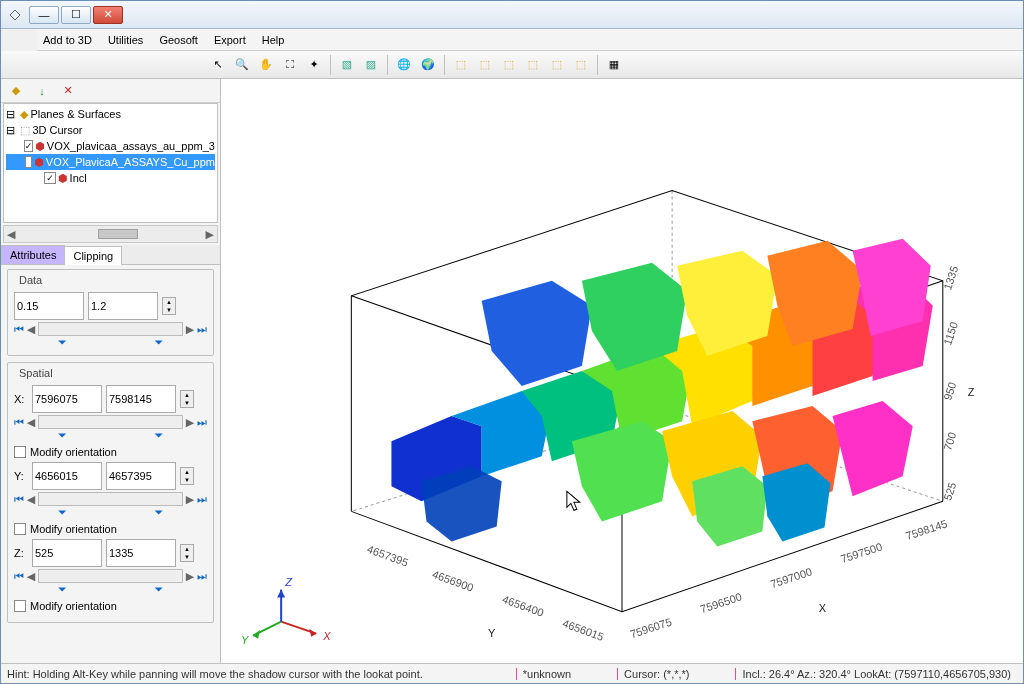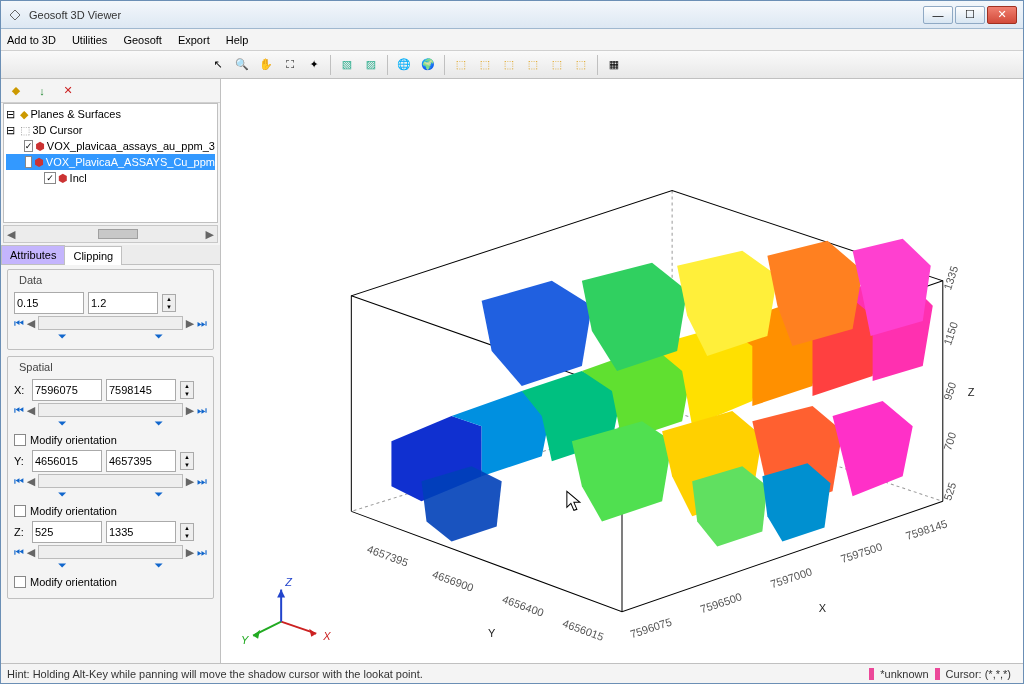--- a/index.html
+++ b/index.html
@@ -4,21 +4,21 @@
 <style>
 * { margin: 0; padding: 0; box-sizing: border-box; font-family: "Segoe UI", Tahoma, sans-serif; font-size: 11px; }
 body { width: 1024px; height: 684px; background: #f0f0f0; overflow: hidden; }
 .window { width: 100%; height: 100%; display: flex; flex-direction: column; border: 1px solid #6b8fb5; }
 .titlebar { height: 28px; background: linear-gradient(#f3f7fb, #dde8f3); display: flex; align-items: center; padding: 0 6px; border-bottom: 1px solid #a0b8cf; }
 .titlebar .icon { width: 16px; height: 16px; margin-right: 6px; display: inline-flex; align-items: center; justify-content: center; }
 .titlebar .title { flex: 1; color: #333; }
 .winbtns { display: flex; gap: 2px; }
 .winbtn { width: 30px; height: 18px; border: 1px solid #8fa9c4; border-radius: 2px; display: flex; align-items: center; justify-content: center; background: linear-gradient(#fefefe,#d8e6f2); cursor: pointer; }
 .winbtn.close { background: linear-gradient(#f08070,#d24a3a); border-color: #a03020; color: #fff; }
-.menubar { height: 22px; background: #f4f4f4; display: flex; align-items: center; padding: 0 6px; gap: 16px; border-bottom: 1px solid #d0d0d0; }
+.menubar { height: 22px; background: #f4f4f4; display: flex; align-items: center; padding: 0 6px; gap: 16px; border-bottom: 1px solid #d0d0d0; margin-left: 36px; }
 .menubar span { cursor: pointer; }
 .toolbar { height: 28px; background: linear-gradient(#fafafa,#e8e8e8); display: flex; align-items: center; padding: 0 4px; gap: 2px; border-bottom: 1px solid #c0c0c0; }
 .tbtn { width: 22px; height: 22px; border: 1px solid transparent; border-radius: 2px; display: flex; align-items: center; justify-content: center; cursor: pointer; }
 .tsep { width: 1px; height: 20px; background: #c0c0c0; margin: 0 3px; }
 .content { flex: 1; display: flex; min-height: 0; }
 .sidebar { width: 220px; background: #f4f4f4; border-right: 1px solid #c0c0c0; display: flex; flex-direction: column; }
 .side-toolbar { height: 24px; display: flex; align-items: center; gap: 4px; padding: 2px 4px; border-bottom: 1px solid #d0d0d0; }
 .tree { flex: 0 0 auto; height: 120px; background: #fff; border: 1px solid #c0c0c0; margin: 0 2px; overflow: auto; padding: 2px; }
 .tree-row { display: flex; align-items: center; height: 16px; white-space: nowrap; gap: 2px; }
 .tree-row.sel { background: #3399ff; color: #fff; }
@@ -27,46 +27,45 @@
 .scroll-ph { height: 18px; background: #ececec; border: 1px solid #c8c8c8; margin: 2px; position: relative; display: flex; align-items: center; }
 .scroll-ph .thumb { background: #c8c8c8; height: 10px; width: 40px; margin-left: 80px; border: 1px solid #a0a0a0; }
 .tabs { display: flex; border-bottom: 1px solid #c0c0c0; background: #ececec; }
 .tab { padding: 3px 8px; border: 1px solid #c0c0c0; border-bottom: none; background: #c4b5fd; margin-right: -1px; cursor: pointer; }
 .tab.active { background: #fff; position: relative; top: 1px; }
 .panel { flex: 1; overflow-y: auto; background: #f4f4f4; padding: 4px 6px; }
 .group { border: 1px solid #c0c0c0; padding: 4px 6px 6px; margin-bottom: 6px; border-radius: 2px; }
 .group > .gtitle { margin: -10px 0 4px 2px; background: #f4f4f4; display: inline-block; padding: 0 3px; color: #444; }
 .row { display: flex; align-items: center; gap: 4px; margin: 2px 0; }
 .row label { width: 14px; }
-.row input[type=text] { width: 70px; height: 22px; border: 1px solid #aaa; padding: 0 2px; font-size: 11px; }
+.row input[type=text] { width: 70px; height: 28px; border: 1px solid #aaa; padding: 0 2px; font-size: 11px; }
 .spin { width: 14px; height: 18px; display: flex; flex-direction: column; border: 1px solid #aaa; }
 .spin div { flex: 1; font-size: 6px; display: flex; align-items: center; justify-content: center; background: #eee; cursor: pointer; }
 .slider-row { display: flex; align-items: center; gap: 2px; margin: 2px 0; }
 .slider-row .end { width: 10px; color: #1166cc; text-align: center; cursor: pointer; }
 .slider-row .arrow { width: 10px; color: #666; text-align: center; cursor: pointer; }
 .slider-track { flex: 1; height: 14px; background: #eee; border: 1px solid #bbb; position: relative; }
 .slider-markers { display: flex; justify-content: space-around; font-size: 8px; color: #1166cc; margin-top: -2px; }
 .chk-row { display: flex; align-items: center; gap: 4px; margin: 4px 0; }
 .viewport { flex: 1; background: #fff; position: relative; overflow: hidden; }
 .viewport svg { width: 100%; height: 100%; }
-.statusbar { height: 20px; border-top: 1px solid #c0c0c0; background: #f4f4f4; display: flex; align-items: center; padding: 0 6px; font-size: 11px; color: #333; }
+.statusbar { height: 20px; border-top: 1px solid #c0c0c0; background: #f4f4f4; display: flex; align-items: center; padding: 0 6px; font-size: 11px; color: #333; gap: 40px; }
 .statusbar .hint { flex: 1; }
-.statusbar .seg { border-left: 5px solid #ec4899; padding: 0 6px; }
+.statusbar .seg { border-left: 1px solid #ec4899; padding: 0 6px; }
 </style>
 </head>
 <body>
 
 <div class="window">
   <div class="titlebar">
     <span class="icon">
       <svg width="14" height="14">
           <path d="M2 7 L7 2 L12 7 L7 12 Z" fill="none" stroke="#666" stroke-width="1"></path>
         </svg>
     </span>
-    <span class="title">Geosoft 3D Viewer</span>
     <div class="winbtns">
       <div class="winbtn">—</div>
       <div class="winbtn">☐</div>
       <div class="winbtn close">✕</div>
     </div>
   </div>
 
   <div class="menubar">
     <span>Add to 3D</span>
     <span>Utilities</span>
@@ -351,14 +350,15 @@
           <path d="M345 410 l0 16 l4 -4 l3 7 l3 -1 l-3 -7 l6 0 z" fill="#fff" stroke="#000" stroke-width="1"></path>
         </g>
       </svg>
     </div>
   </div>
 
   <div class="statusbar">
     <span class="hint">Hint: Holding Alt-Key while panning will move the shadow cursor with the lookat point.</span>
     <span class="seg">*unknown</span>
     <span class="seg">Cursor: (*,*,*)</span>
+    <span class="seg">Incl.: 26.4° Az.: 320.4° LookAt: (7597110,4656705,930)</span>
   </div>
 </div>
 
 </body></html>

